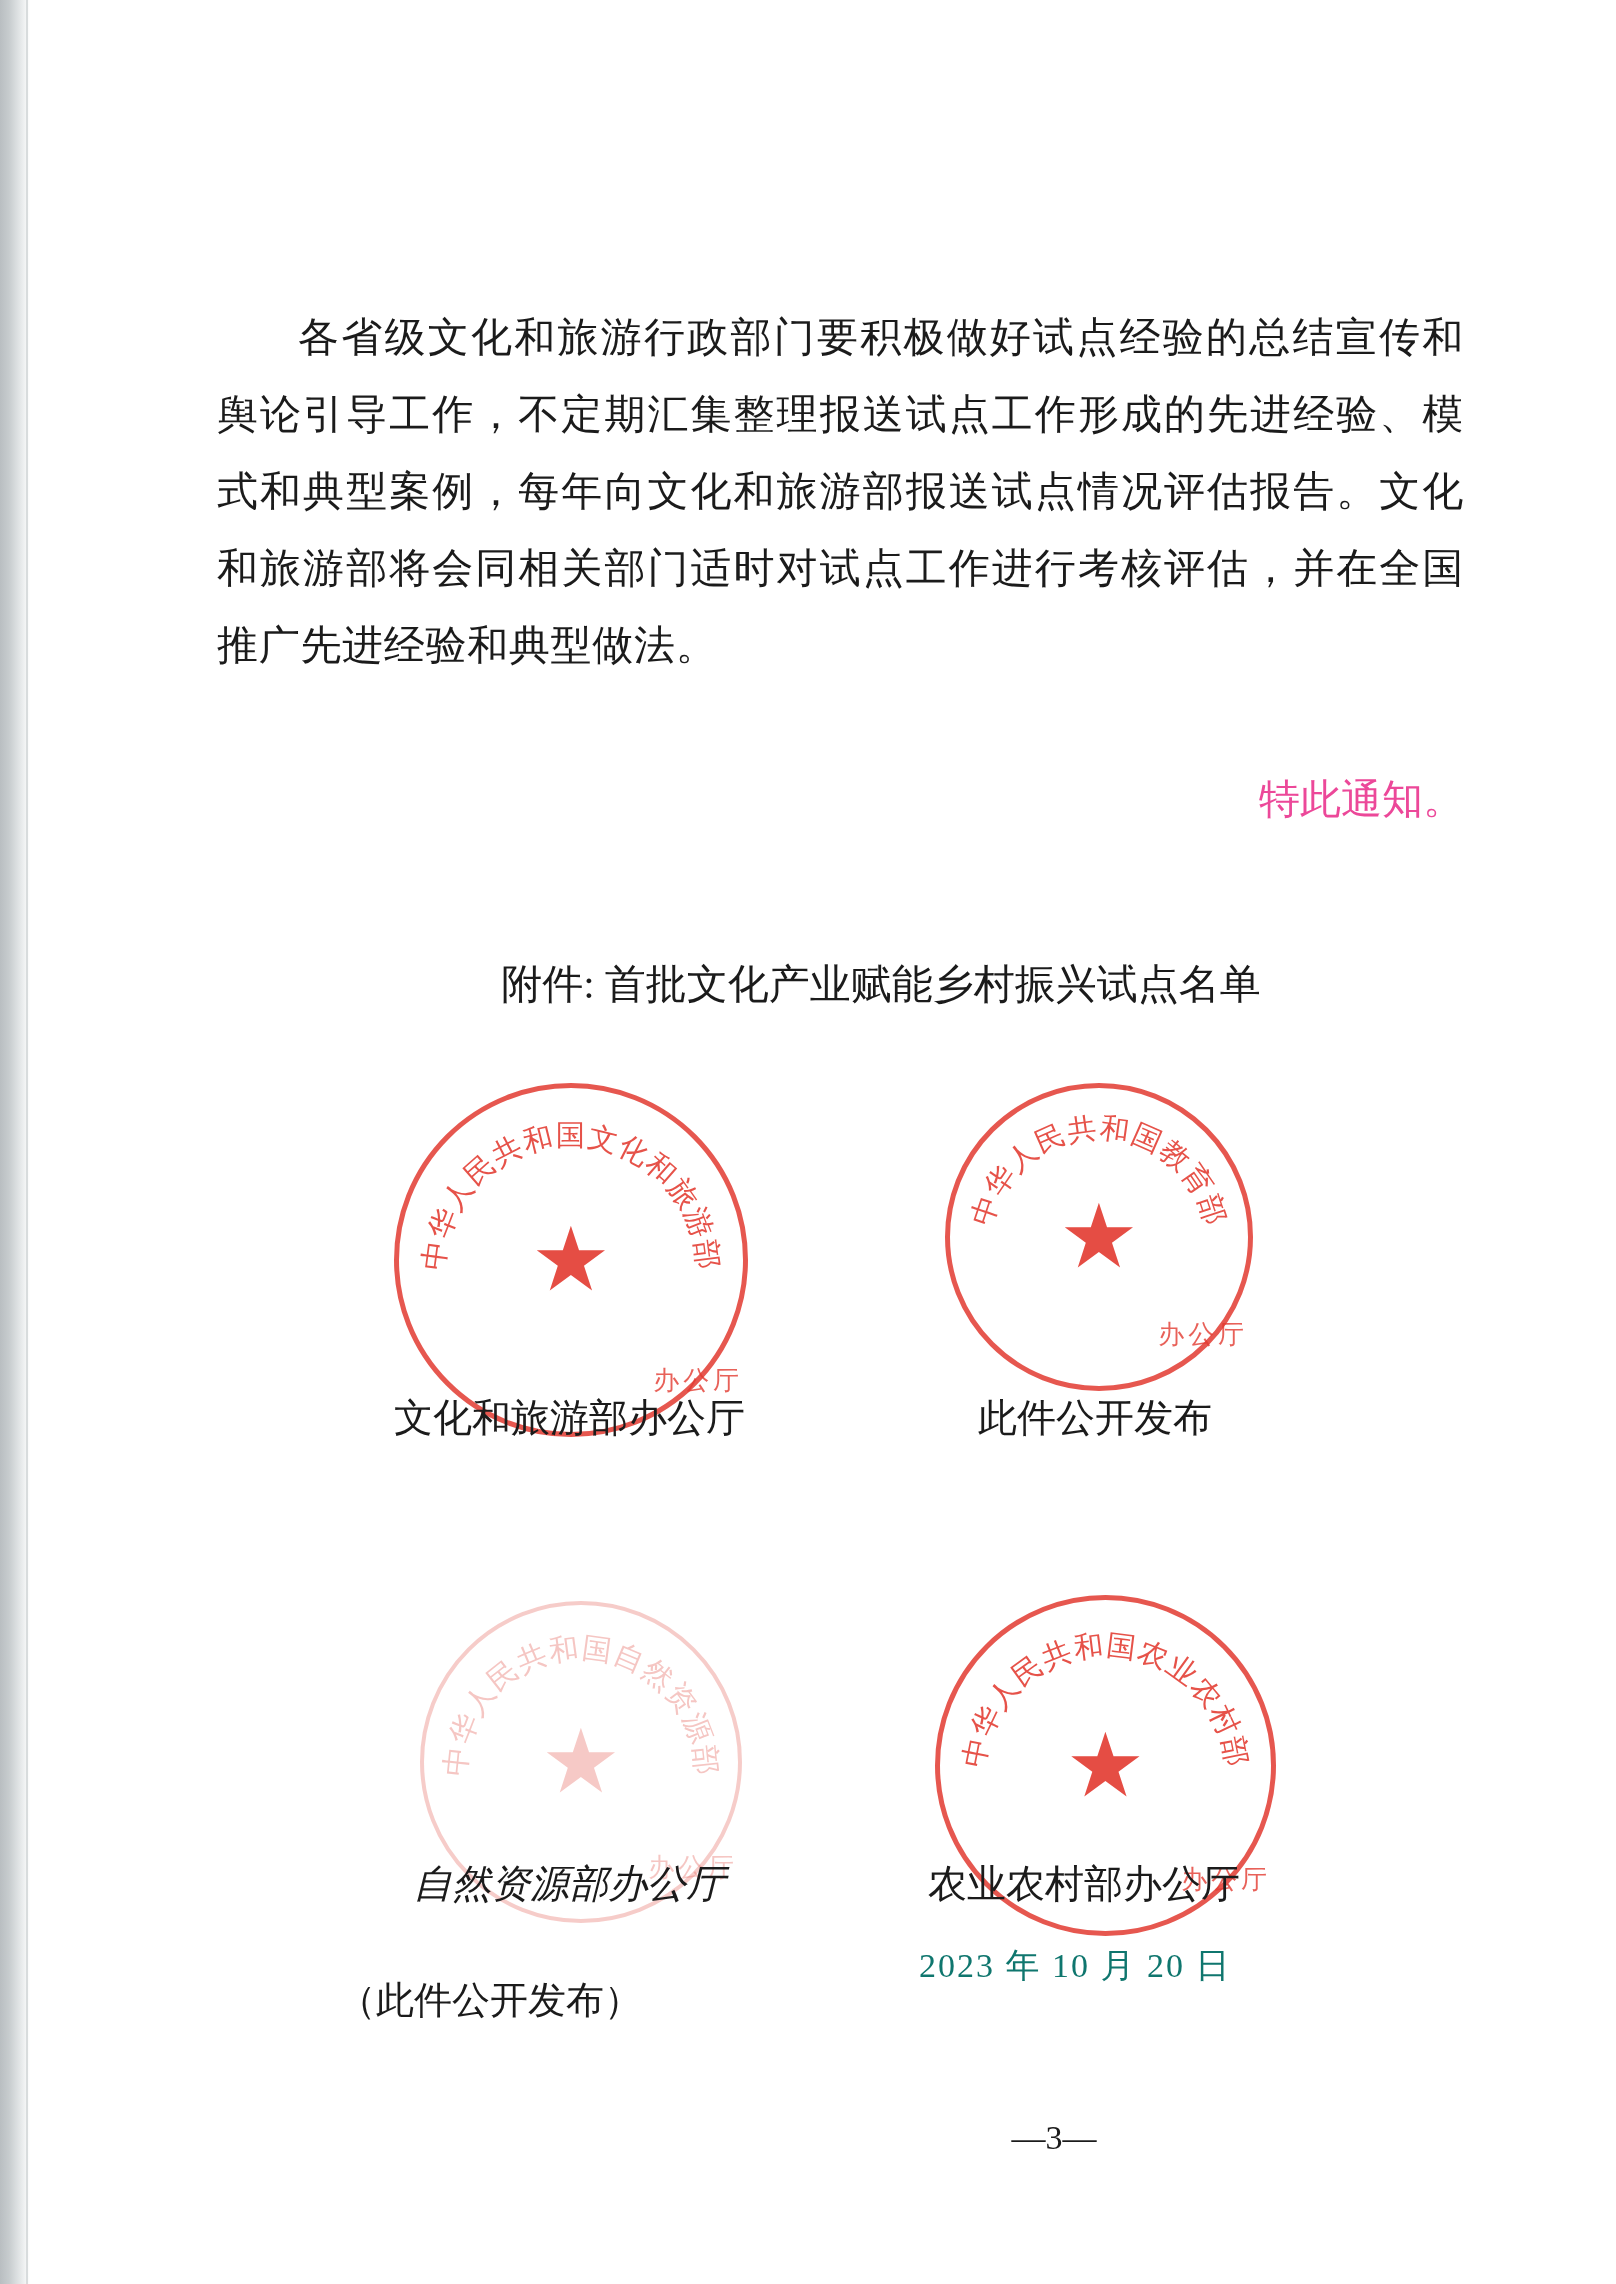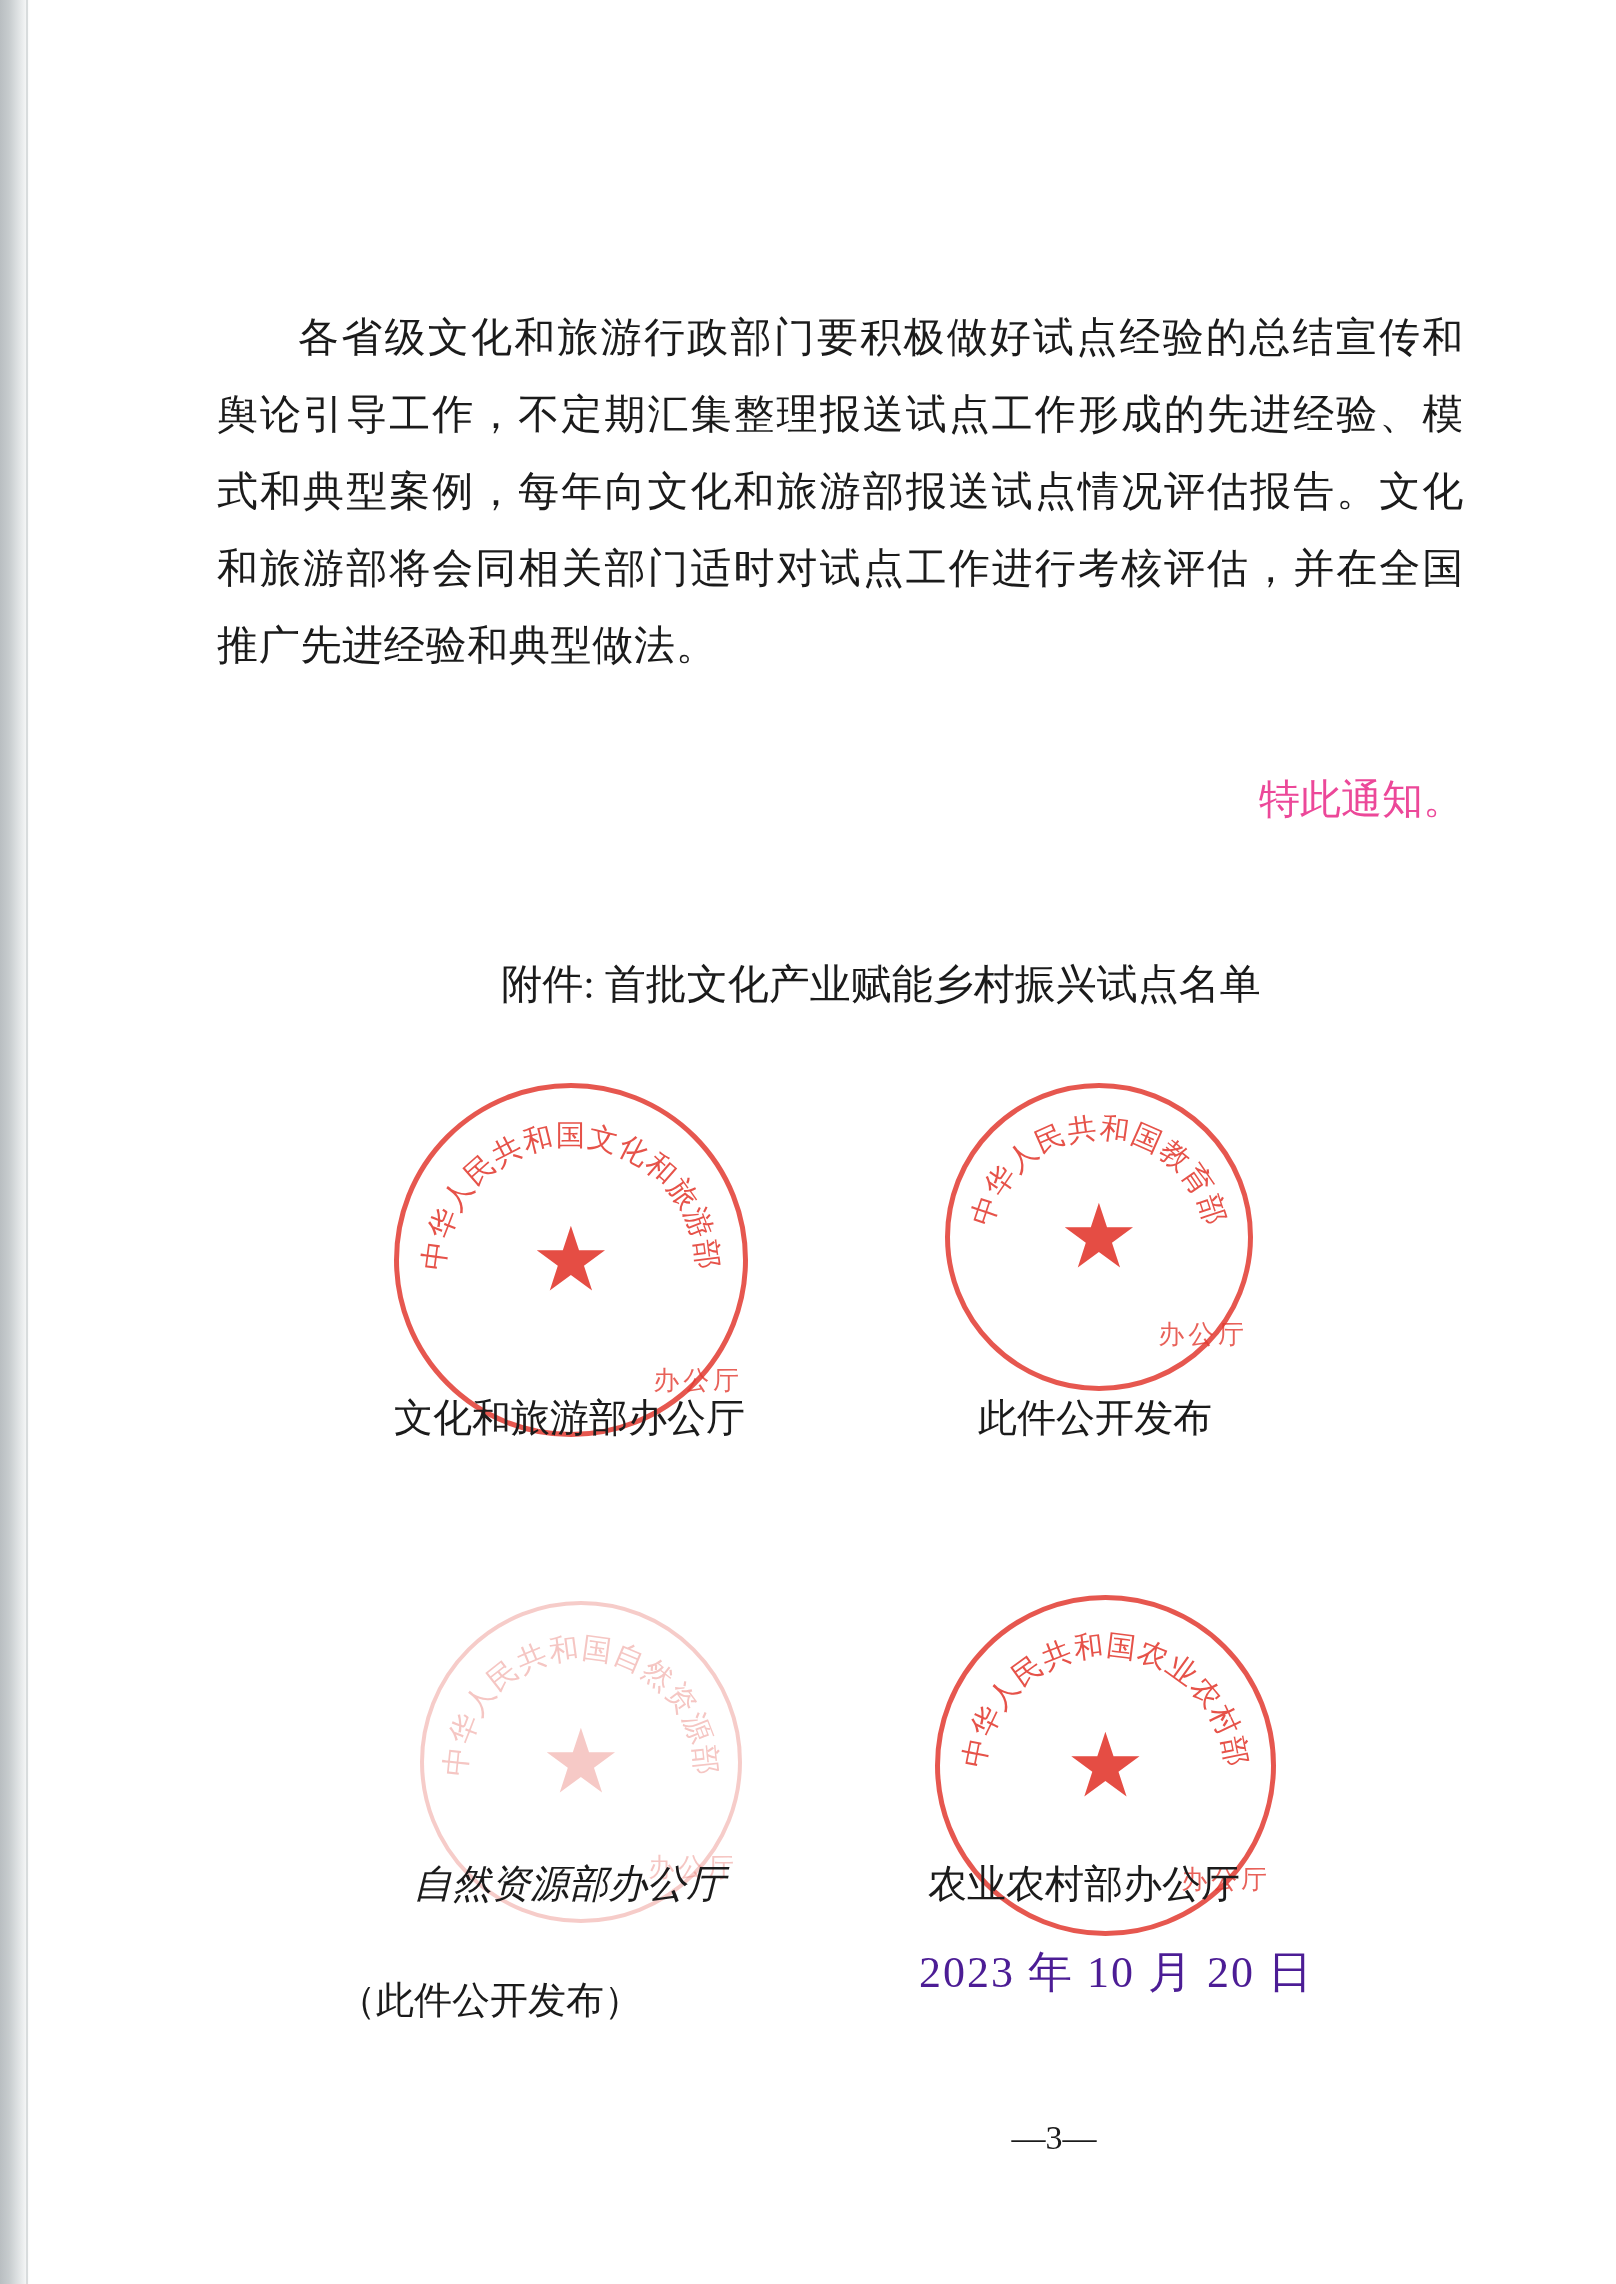--- a/index.html
+++ b/index.html
@@ -146,22 +146,22 @@
   }
 
   .signer {
     position: absolute;
     font-size: 39px;
     color: #1b1b1b;
     white-space: nowrap;
   }
   .date-line {
     position: absolute;
-    font-size: 44px;
-    color: #4c1d95;
+    font-size: 34px;
+    color: #0f766e;
     white-space: nowrap;
     letter-spacing: 2px;
   }
   .public-note {
     position: absolute;
     left: 338px;
     top: 1975px;
     font-size: 38px;
     color: #1b1b1b;
     white-space: nowrap;

